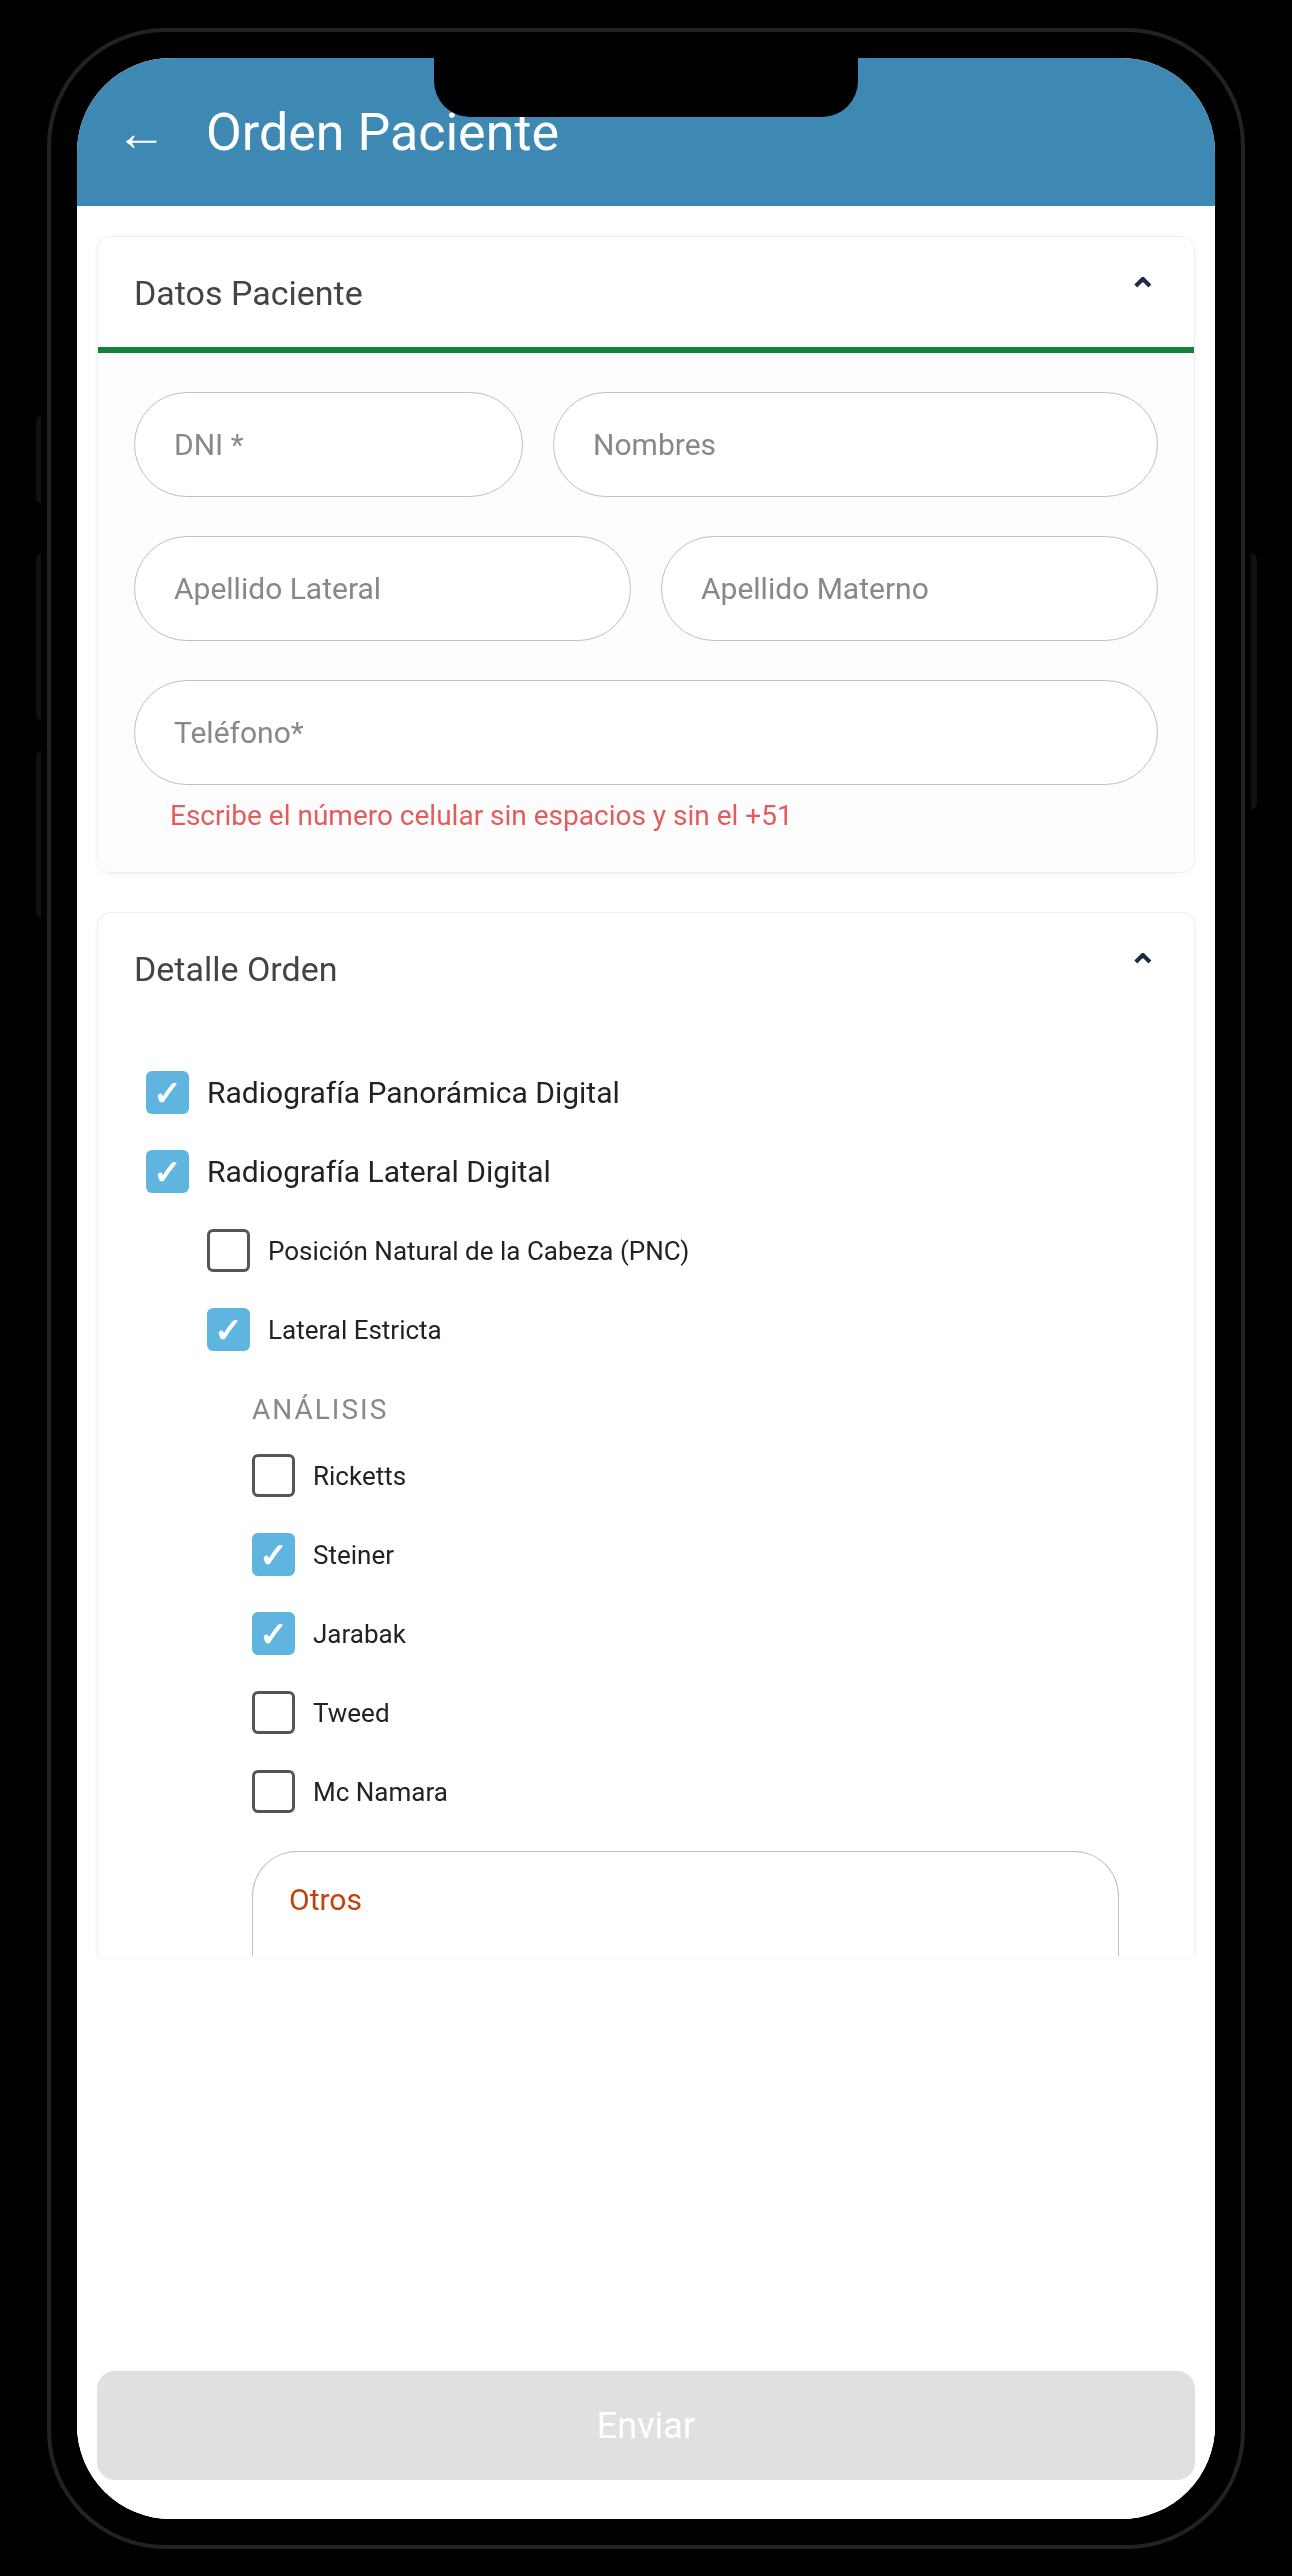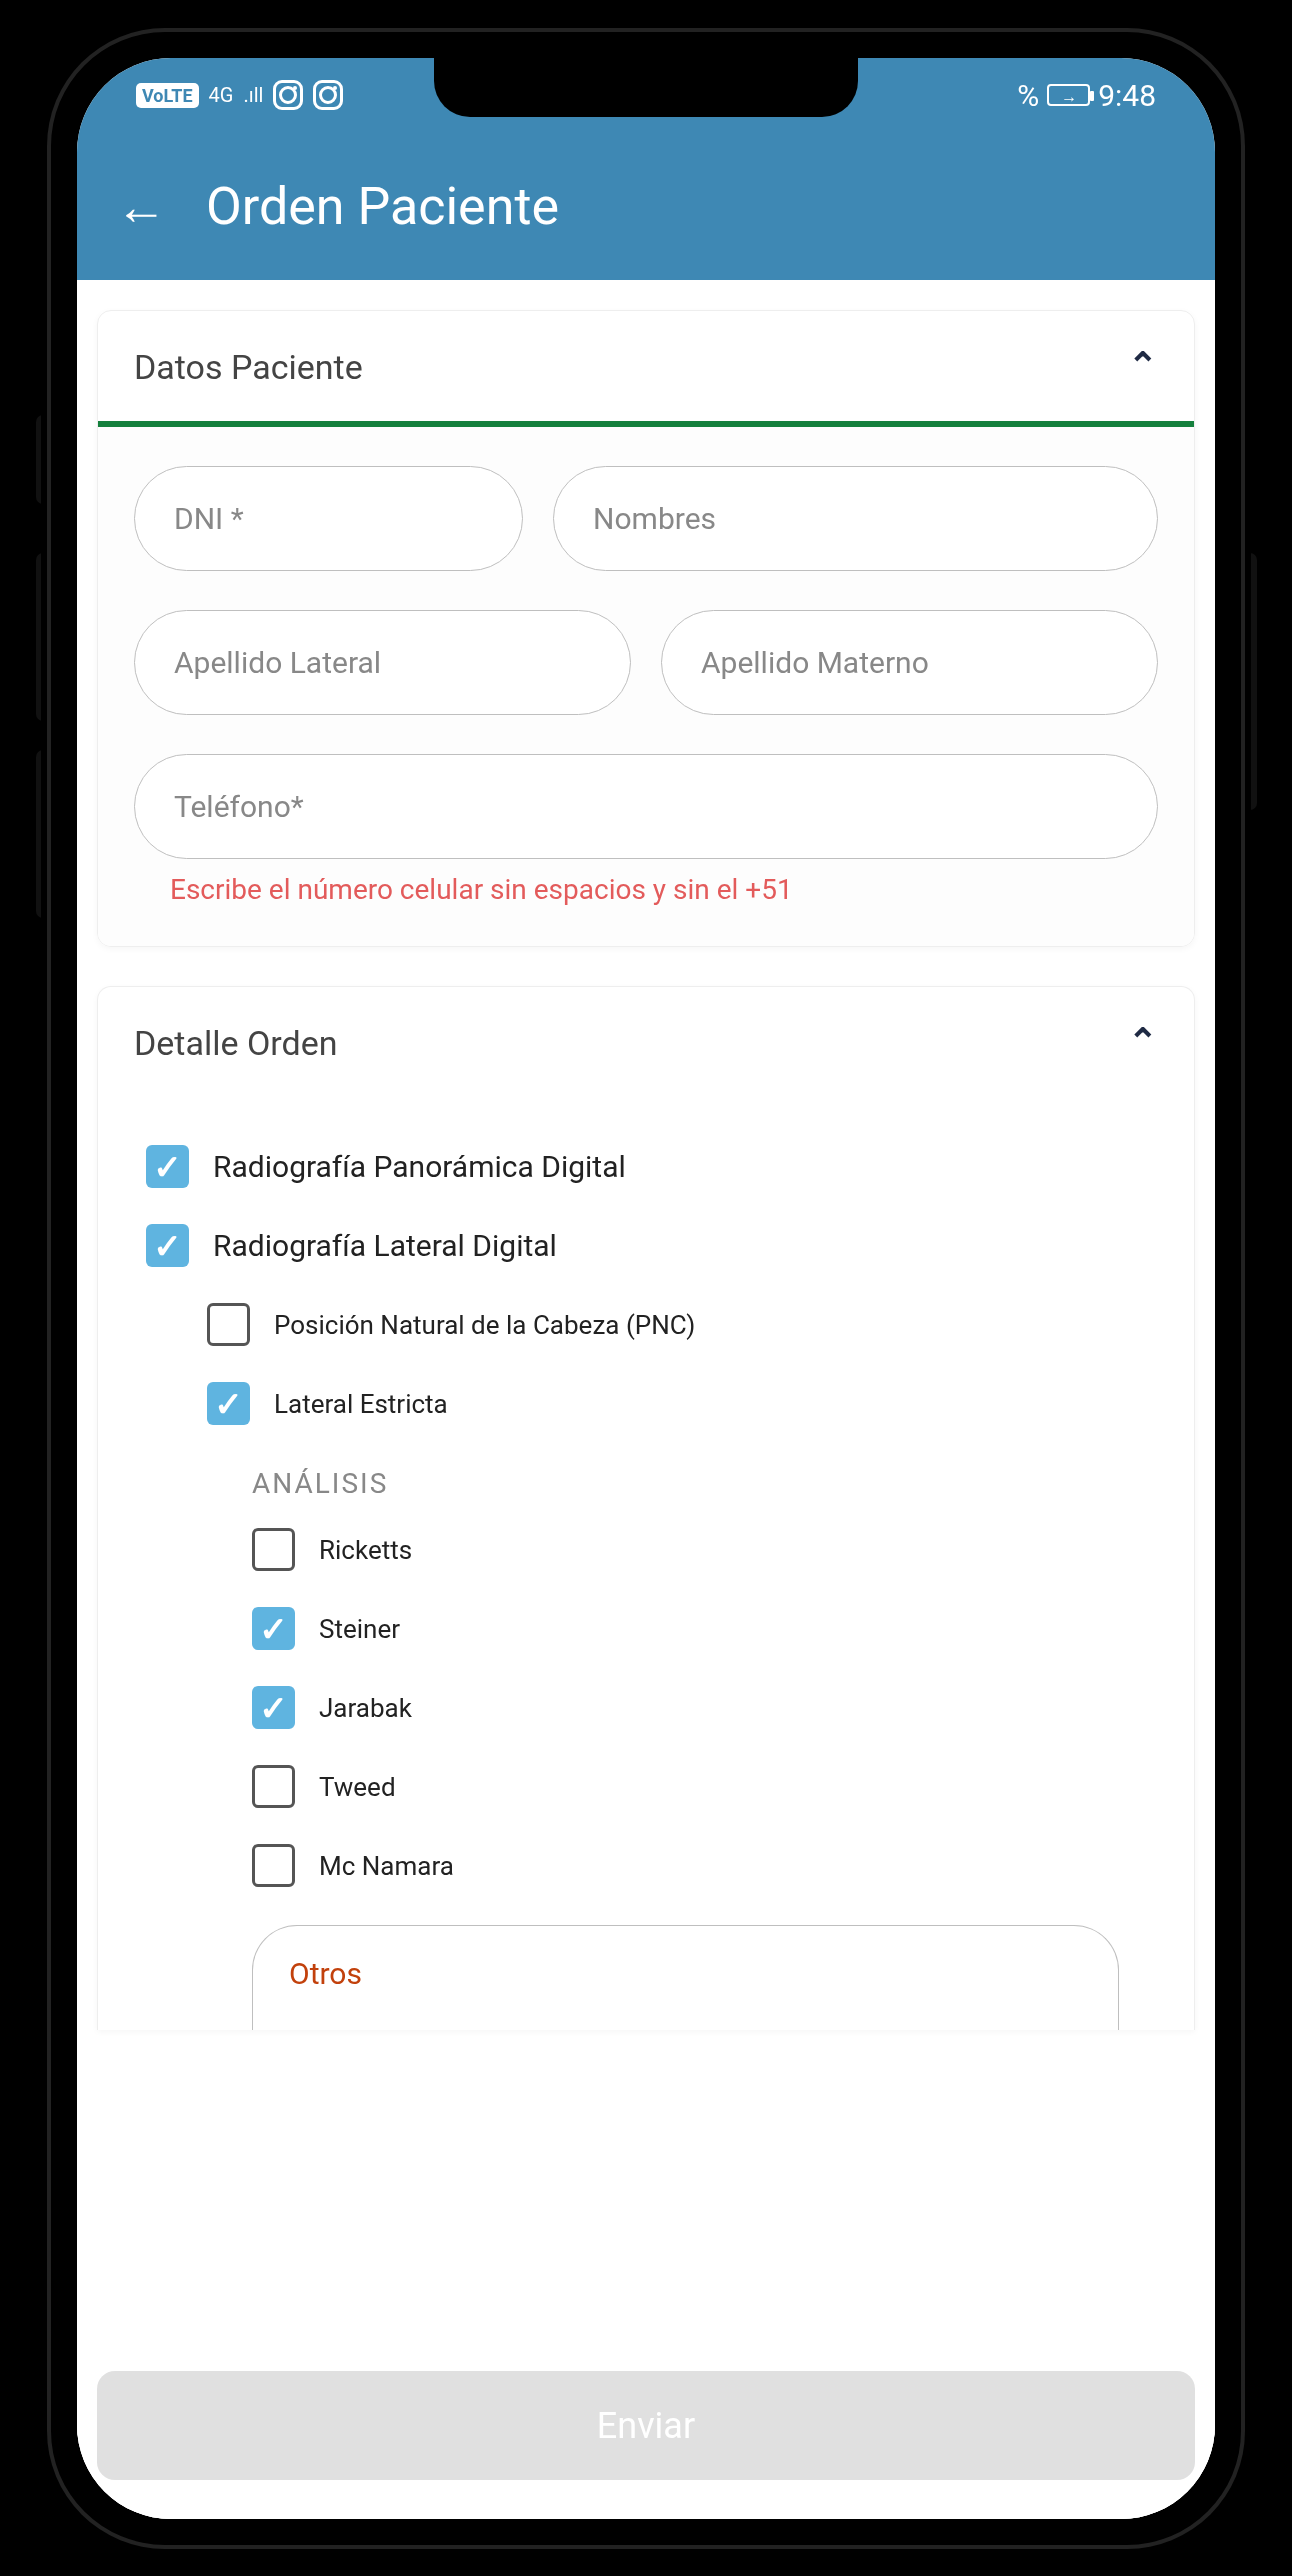--- a/index.html
+++ b/index.html
@@ -146,21 +146,21 @@
   .pill-input.small { flex: 0 0 38%; }
   .hint {
     color: #E35B5B;
     font-size: 28px;
     padding: 4px 0 10px 36px;
   }
 
   .check-row {
     display: flex;
     align-items: center;
-    gap: 24px;
+    gap: 18px;
     padding: 18px 12px;
     text-align: right;
   }
   .check-row.sub1 { padding-left: 73px; }
   .check-row.sub2 { padding-left: 118px; }
   .sub-label {
     padding: 24px 0 10px 118px;
     color: #888;
     font-size: 28px;
     letter-spacing: 2px;
@@ -215,36 +215,20 @@
 
 <div class="side-button sb1"></div>
 <div class="side-button sb2"></div>
 <div class="side-button sb3"></div>
 <div class="side-button sb4"></div>
 
 <div class="frame">
   <div class="screen">
     <div class="notch"></div>
 
-    <div class="status-bar">
-      <div class="status-left">
-        <span class="volte">VoLTE</span>
-        <span class="sig">4G</span>
-        <span class="sig">.ıll</span>
-        <span class="ig-icon"></span>
-        <span class="ig-icon"></span>
-      </div>
-      <div class="status-right">
-        <span>%</span>
-        <span class="batt">
-            <span class="batt-arrow">→</span>
-          </span>
-        <span>9:48</span>
-      </div>
-    </div>
 
     <div class="app-bar">
       <span class="back-arrow">←</span>
       <span class="app-title">Orden Paciente</span>
     </div>
 
     <div class="content">
       <div class="scroll-area">
 
         <div class="card">

